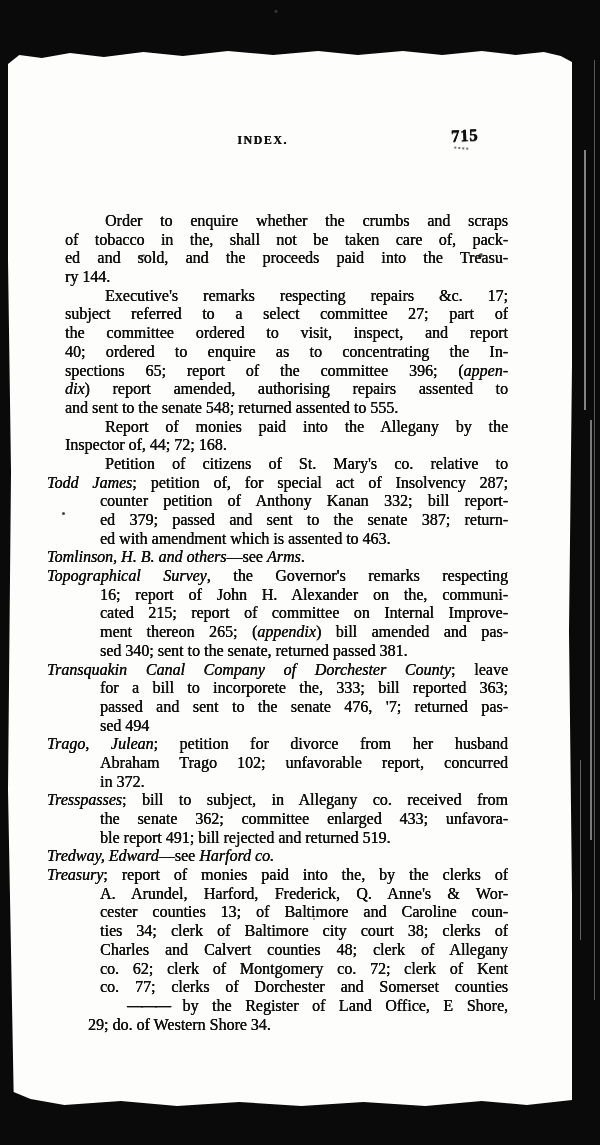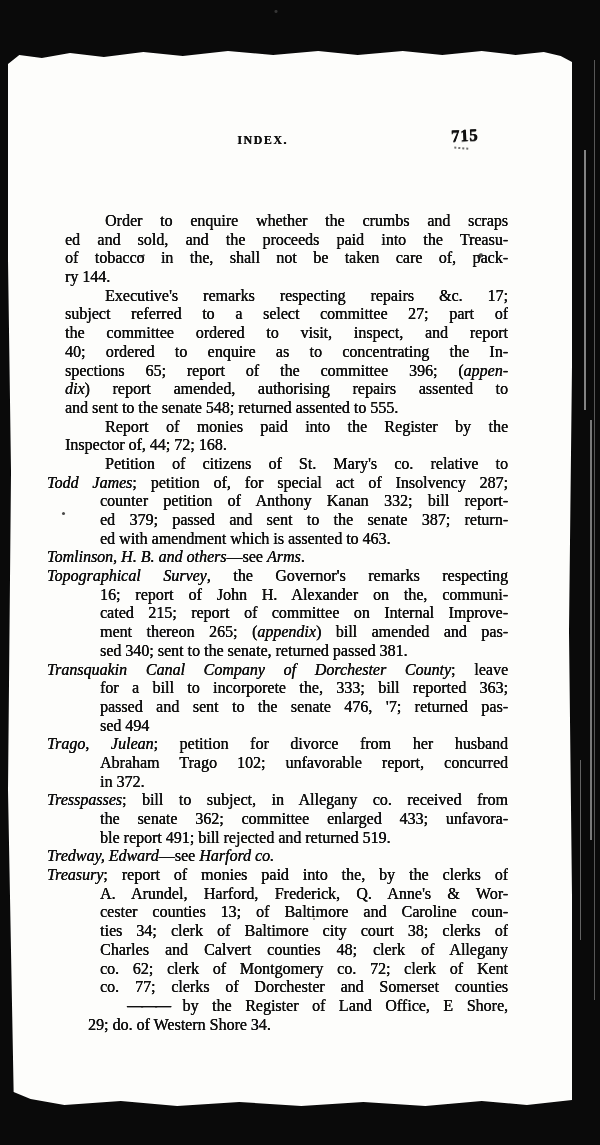--- a/index.html
+++ b/index.html
@@ -116,35 +116,35 @@
 
 <div class="backdrop">
   <div class="page">
     <div class="header">
       <div class="title">INDEX.</div>
       <div class="pagenum">715</div>
     </div>
     <div class="text-block">
         <div class="entry e-sub">
           <div class="line first"><span>Order to enquire whether the crumbs and scraps</span></div>
+          <div class="line"><span>of tobacco in the, shall not be taken care of, pack-</span></div>
           <div class="line"><span>ed and sold, and the proceeds paid into the Treasu-</span></div>
-          <div class="line"><span>of tobacco in the, shall not be taken care of, pack-</span></div>
           <div class="line last"><span>ry 144.</span></div>
         </div>
         <div class="entry e-sub">
           <div class="line first"><span>Executive's remarks respecting repairs &amp;c. 17;</span></div>
           <div class="line"><span>subject referred to a select committee 27; part of</span></div>
           <div class="line"><span>the committee ordered to visit, inspect, and report</span></div>
           <div class="line"><span>40; ordered to enquire as to concentrating the In-</span></div>
           <div class="line"><span>spections 65; report of the committee 396; (</span><em>appen-</em></div>
           <div class="line"><em>dix</em><span>) report amended, authorising repairs assented to</span></div>
           <div class="line last"><span>and sent to the senate 548; returned assented to 555.</span></div>
         </div>
         <div class="entry e-sub">
-          <div class="line first"><span>Report of monies paid into the Register by the</span></div>
+          <div class="line first"><span>Report of monies paid into the Allegany by the</span></div>
           <div class="line last"><span>Inspector of, 44; 72; 168.</span></div>
         </div>
         <div class="entry e-sub">
           <div class="line first"><span>Petition of citizens of St. Mary's co. relative to</span></div>
         </div>
         <div class="entry e-entry">
           <div class="line first"><em>Todd James</em><span>; petition of, for special act of Insolvency 287;</span></div>
           <div class="line"><span>counter petition of Anthony Kanan 332; bill report-</span></div>
           <div class="line"><span>ed 379; passed and sent to the senate 387; return-</span></div>
           <div class="line last"><span>ed with amendment which is assented to 463.</span></div>

